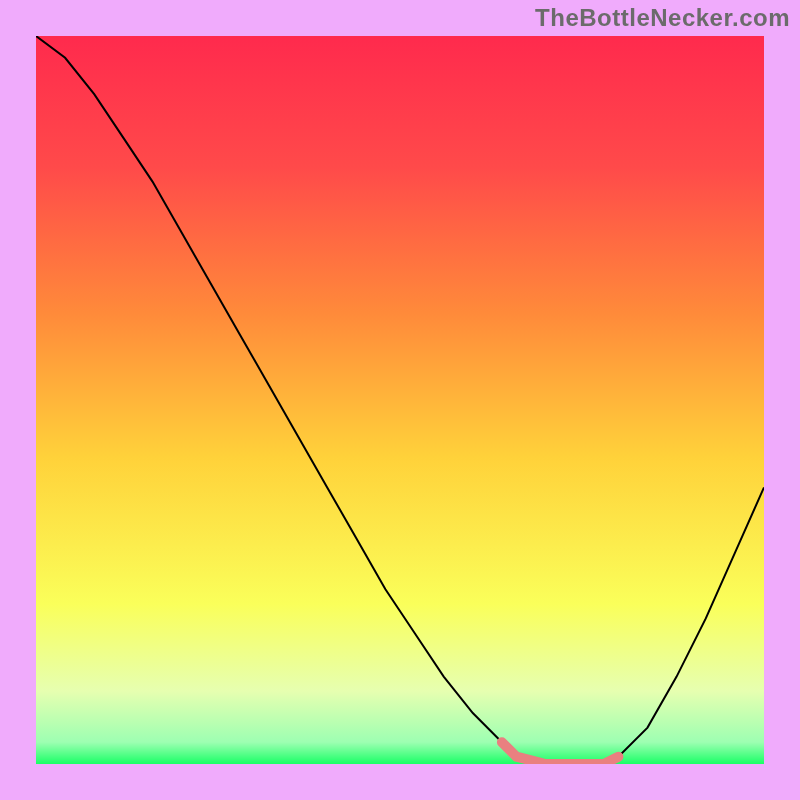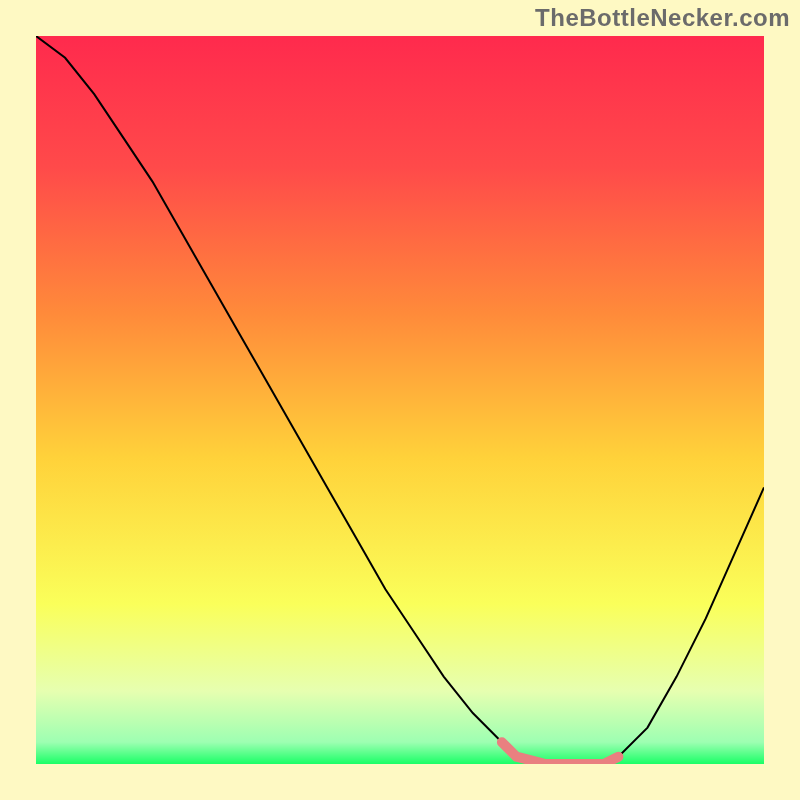--- a/index.html
+++ b/index.html
@@ -8,21 +8,21 @@
     width: 800px;
     height: 800px;
     background: #000;
     overflow: hidden;
     font-family: Arial, Helvetica, sans-serif;
   }
   .outer {
     position: relative;
     width: 800px;
     height: 800px;
-    background: #fef9c3;
+    background: #f0abfc;
   }
   .watermark {
     position: absolute;
     top: 4px;
     right: 10px;
     color: #6b6b6b;
     font-size: 24px;
     font-weight: 600;
     letter-spacing: 0.5px;
   }

